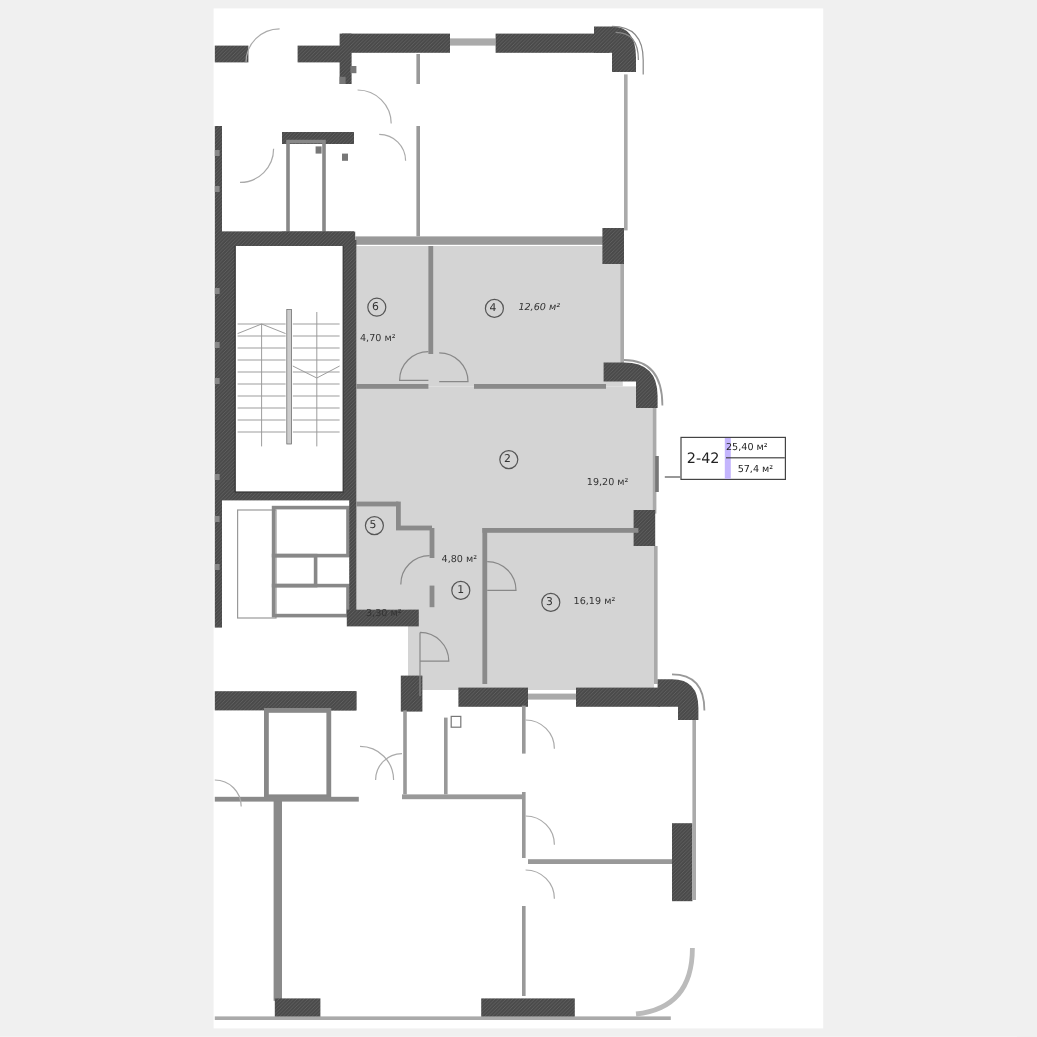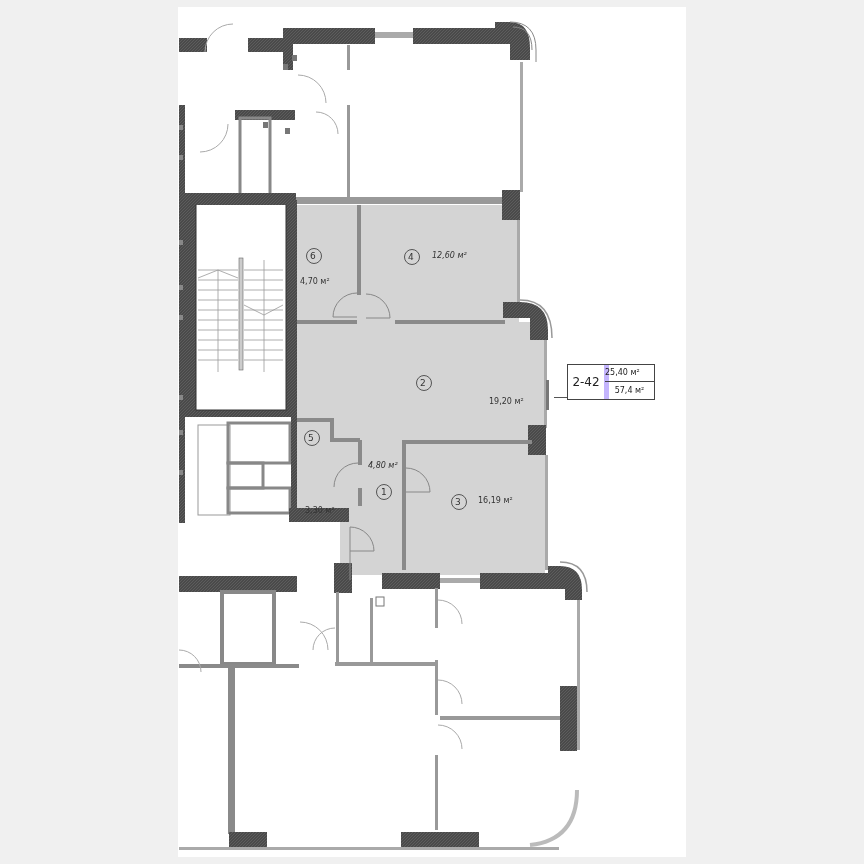--- a/index.html
+++ b/index.html
@@ -206,21 +206,21 @@
 
 <span class="lbl" style="left:408px;top:252px;font-size:9px;">4</span>
 <span class="lbl" style="left:432px;top:251px;font-style:italic;">12,60 м²</span>
 
 <span class="lbl" style="left:420px;top:378px;font-size:9px;">2</span>
 <span class="lbl" style="left:442px;top:397px;margin-left:47px;">19,20 м²</span>
 
 <span class="lbl" style="left:308px;top:433px;font-size:9px;">5</span>
 <span class="lbl" style="left:305px;top:506px;">3,30 м²</span>
 
-<span class="lbl" style="left:368px;top:461px;font-style:italic;">4,80 м²</span>
+<span class="lbl" style="left:368px;top:461px;">4,80 м²</span>
 <span class="lbl" style="left:381px;top:487px;font-size:9px;">1</span>
 
 <span class="lbl" style="left:455px;top:497px;font-size:9px;">3</span>
 <span class="lbl" style="left:478px;top:496px;">16,19 м²</span>
 
 <div id="leader"></div>
 <div id="legend">
   <div class="code">2-42</div>
   <div class="a1">25,40 м²</div>
   <div class="a2">57,4 м²</div>

